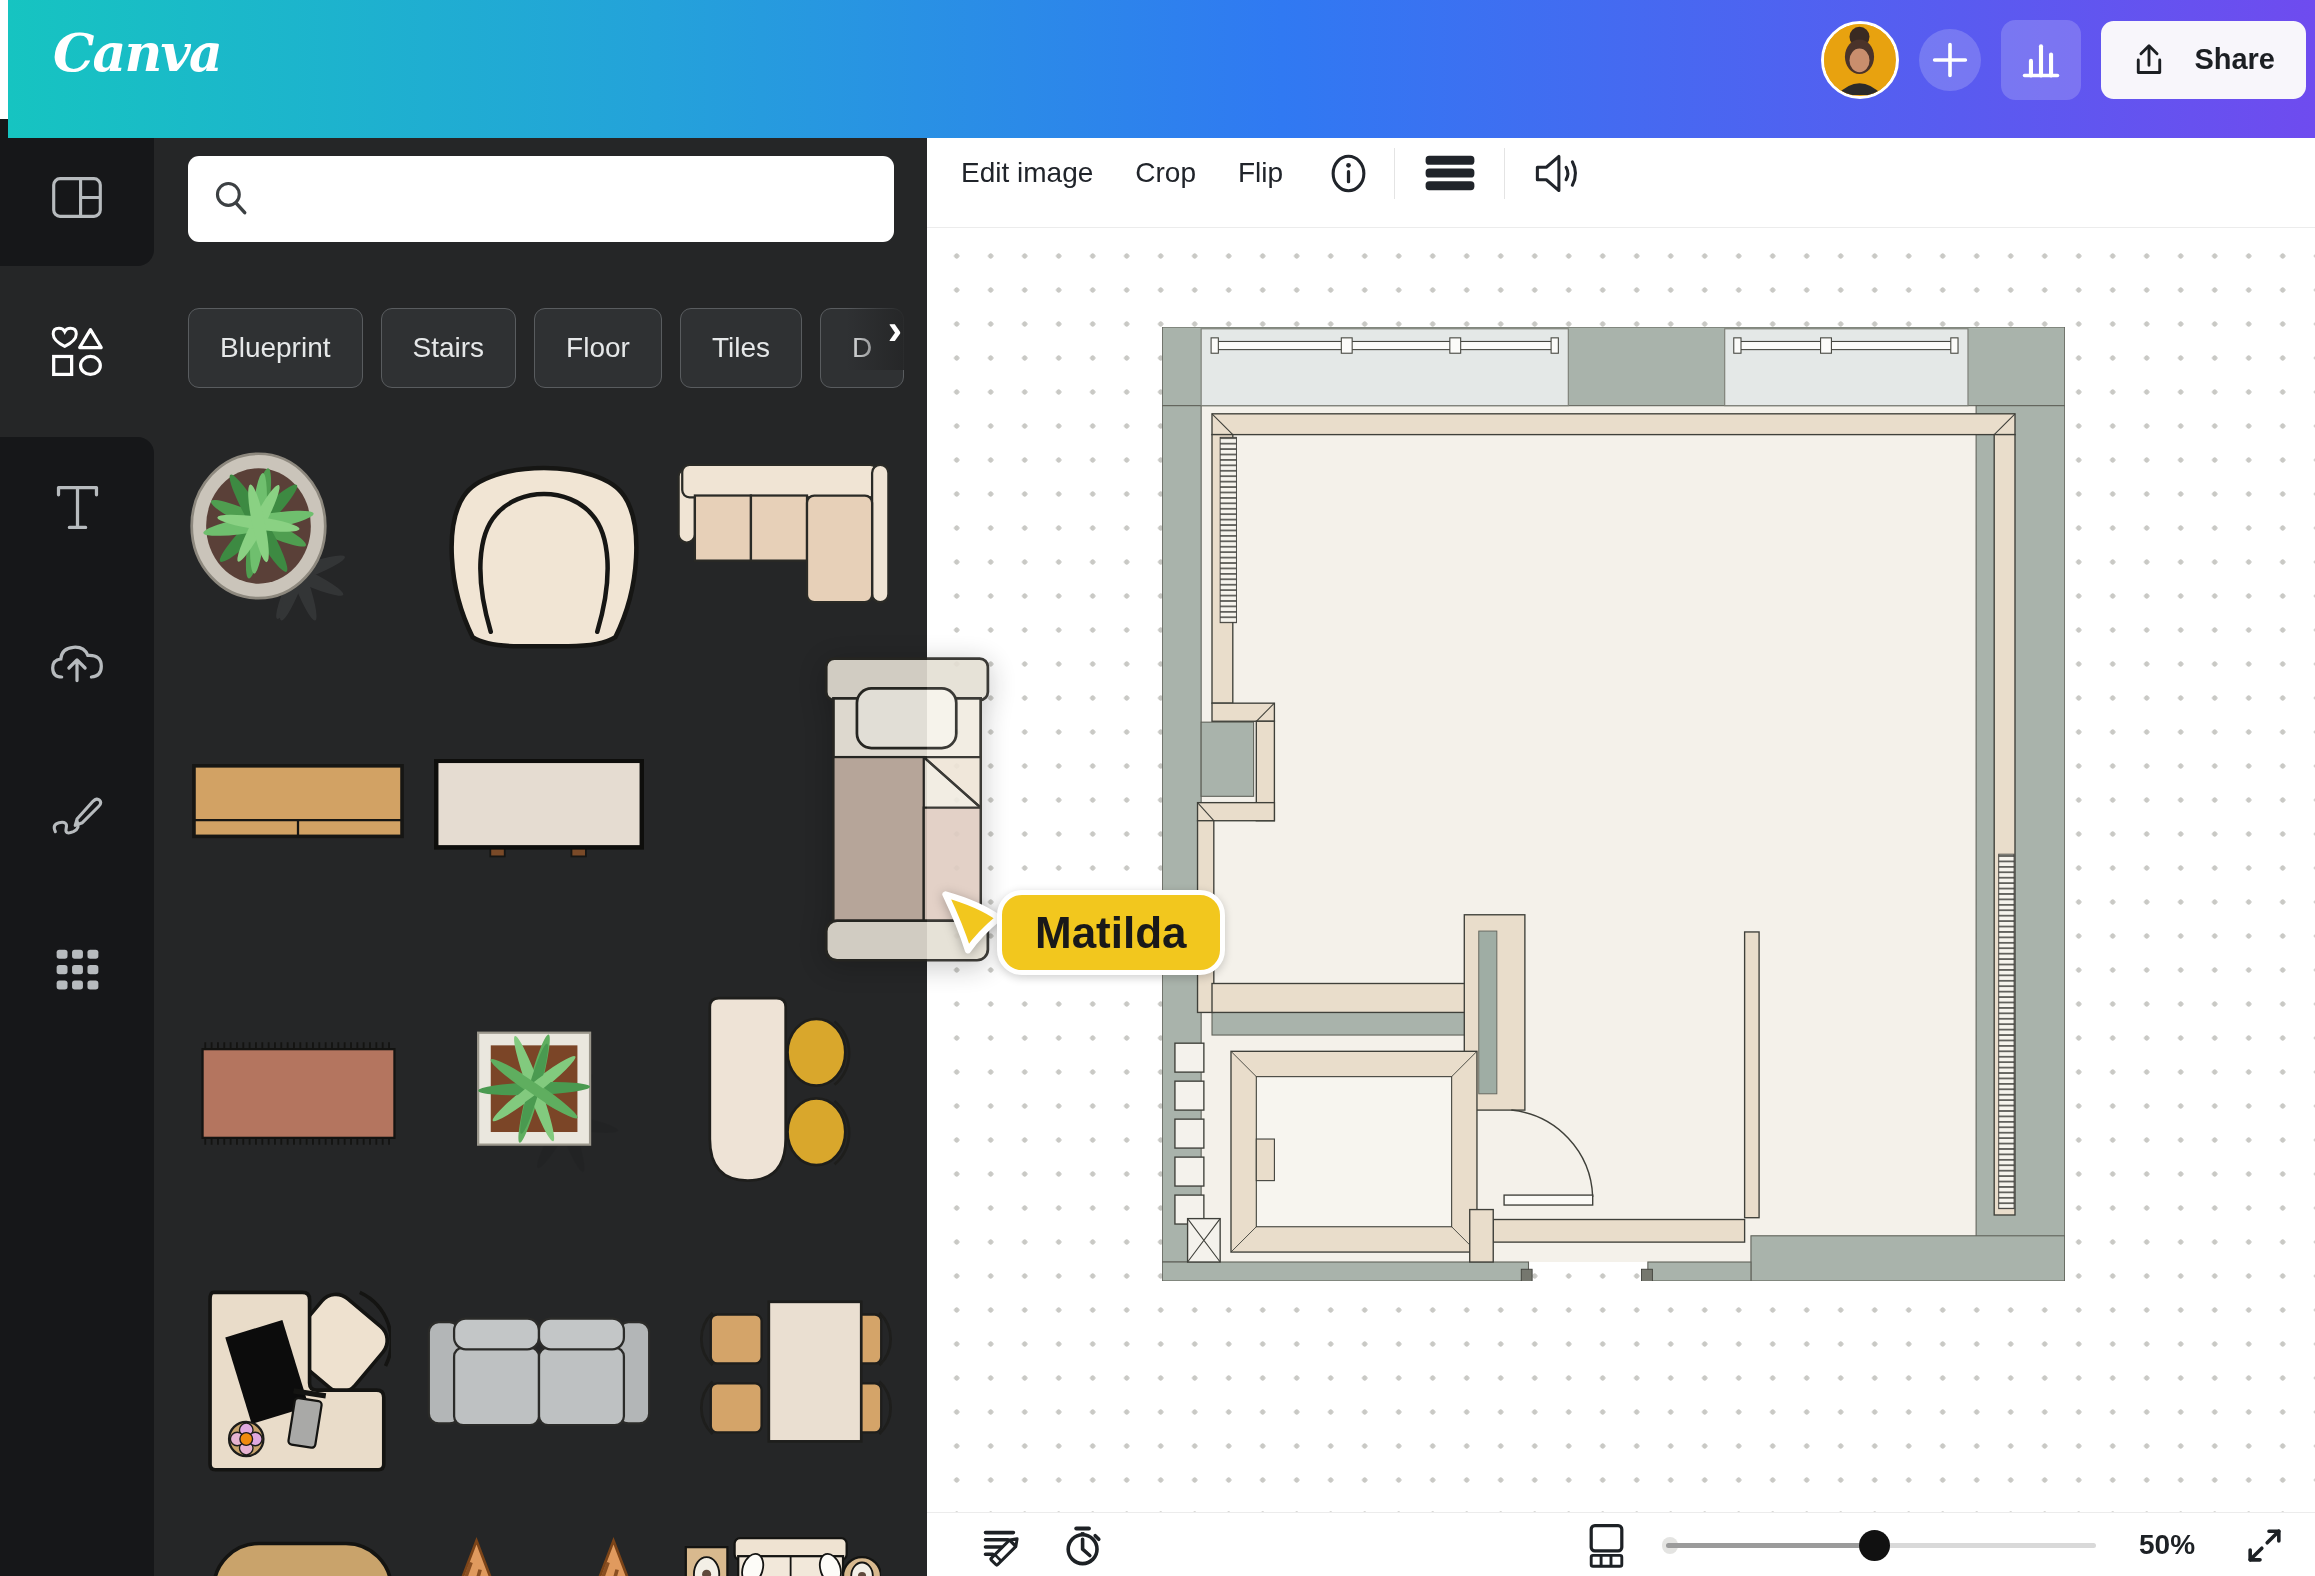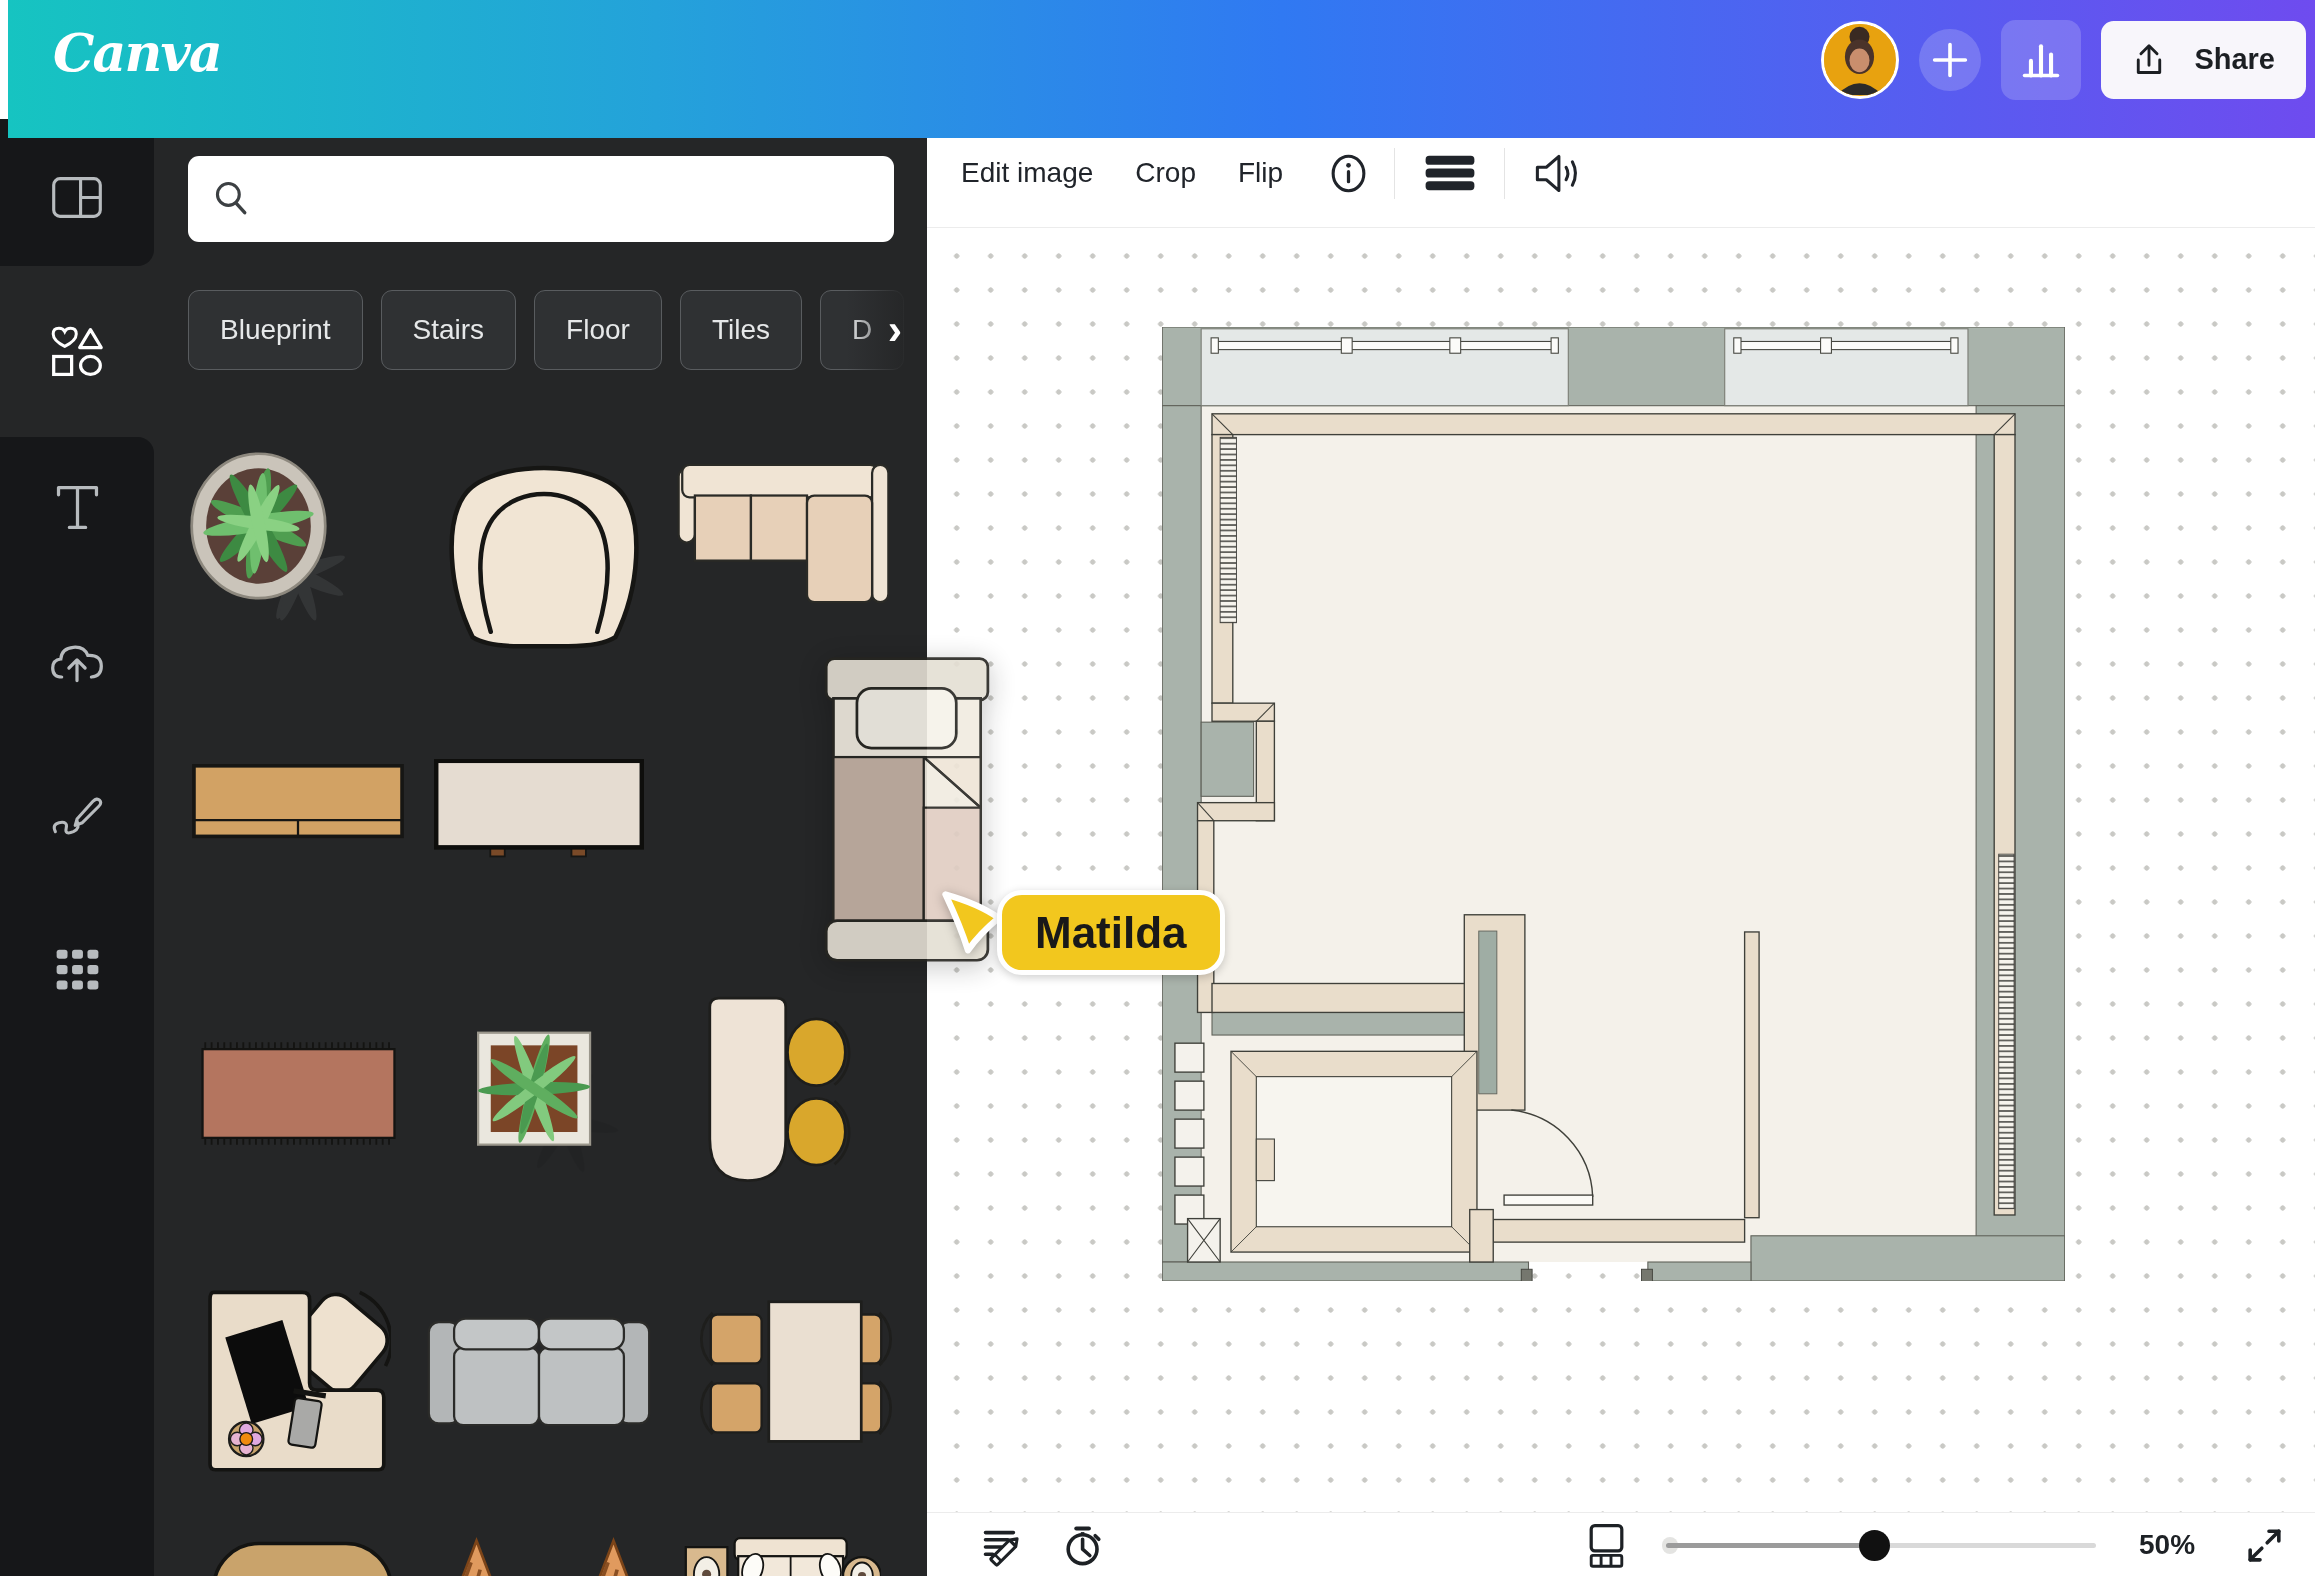--- a/index.html
+++ b/index.html
@@ -29,21 +29,21 @@
   .rail .block-bottom { position:absolute; left:0; top:318px; width:154px; bottom:0; background:#161719; border-top-right-radius:16.3px; }
   .rail-item { position:absolute; left:0; width:154px; height:100px; display:flex; align-items:center; justify-content:center; }
 
   
   .panel { position:absolute; left:154px; top:119px; width:773px; bottom:0; background:#252627; overflow:hidden; z-index:10; }
   .search-box { position:absolute; left:34px; top:37px; width:706px; height:86px; background:#fff; border-radius:11px;
     display:flex; align-items:center; padding-left:23.5px; gap:14.5px; }
   .search-box input { border:none; outline:none; flex:1; height:54px; font-size:27px; color:#222; background:transparent; }
   .chips { position:absolute; left:34px; top:171px; height:80px; display:flex; gap:18px; }
   .chip { height:80px; padding:0 31px; border:1.4px solid #595c5f; border-radius:11px; background:#2f3133;
-    color:#e6e8e9; font-size:28px; display:flex; align-items:center; white-space:nowrap; }
+    color:#e6e8e9; font-size:28px; display:flex; align-items:center; white-space:nowrap;margin-top:18px; }
   .chips-fade { position:absolute; right:0; top:171px; width:81px; height:80px;
     background:linear-gradient(90deg, rgba(37,38,39,0) 0%, rgba(37,38,39,.9) 70%); }
   .chips-more { position:absolute; right:25px; top:181px; color:#fff; font-size:43px; font-weight:700; line-height:58px; }
   .el { position:absolute; }
 
   
   .canvas { position:absolute; left:927px; top:119px; width:1389px; bottom:0; background:#8b5cf6; z-index:5; }
   .toolbar { position:absolute; left:0; top:0; width:100%; height:109px; background:#fff;
     border-bottom:1.4px solid #ececec; display:flex; align-items:center; padding-left:34px; }
   .tb-item { font-size:28px; font-weight:500; color:#20242a; margin-right:42px; white-space:nowrap; }

